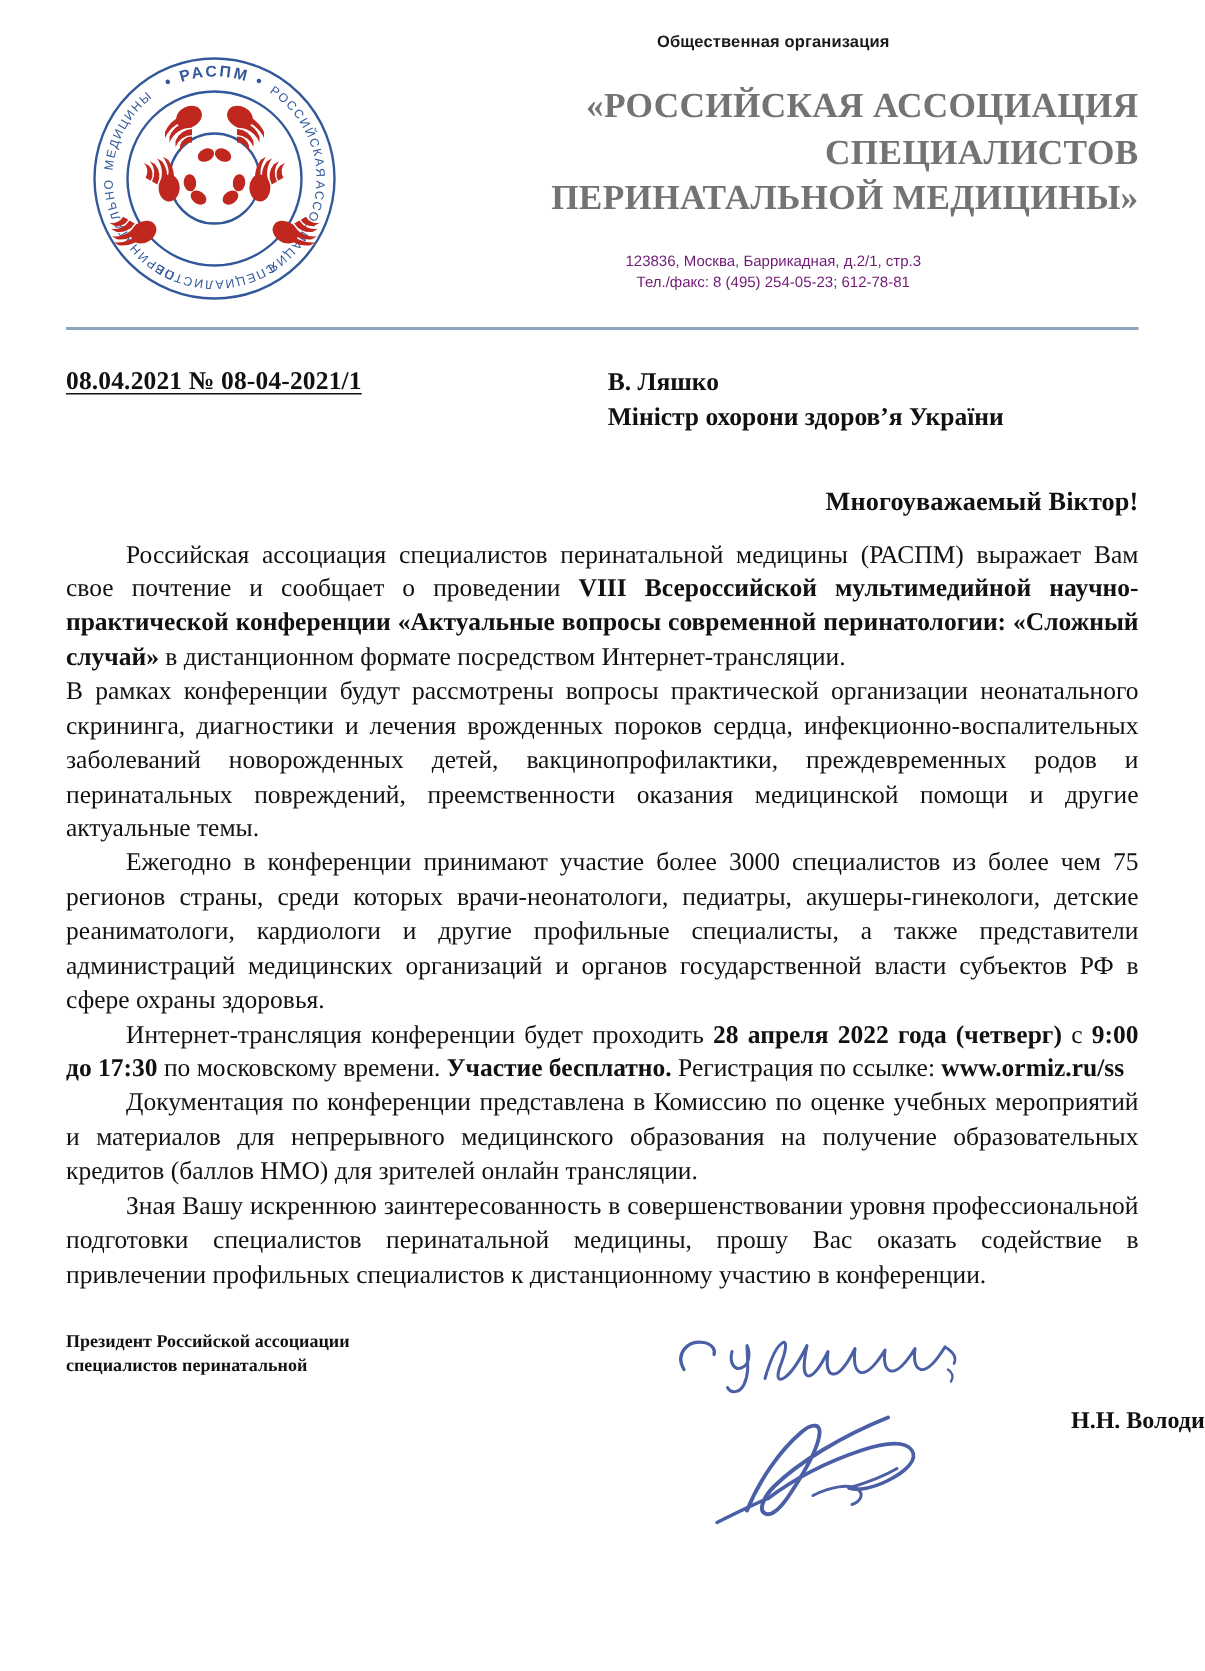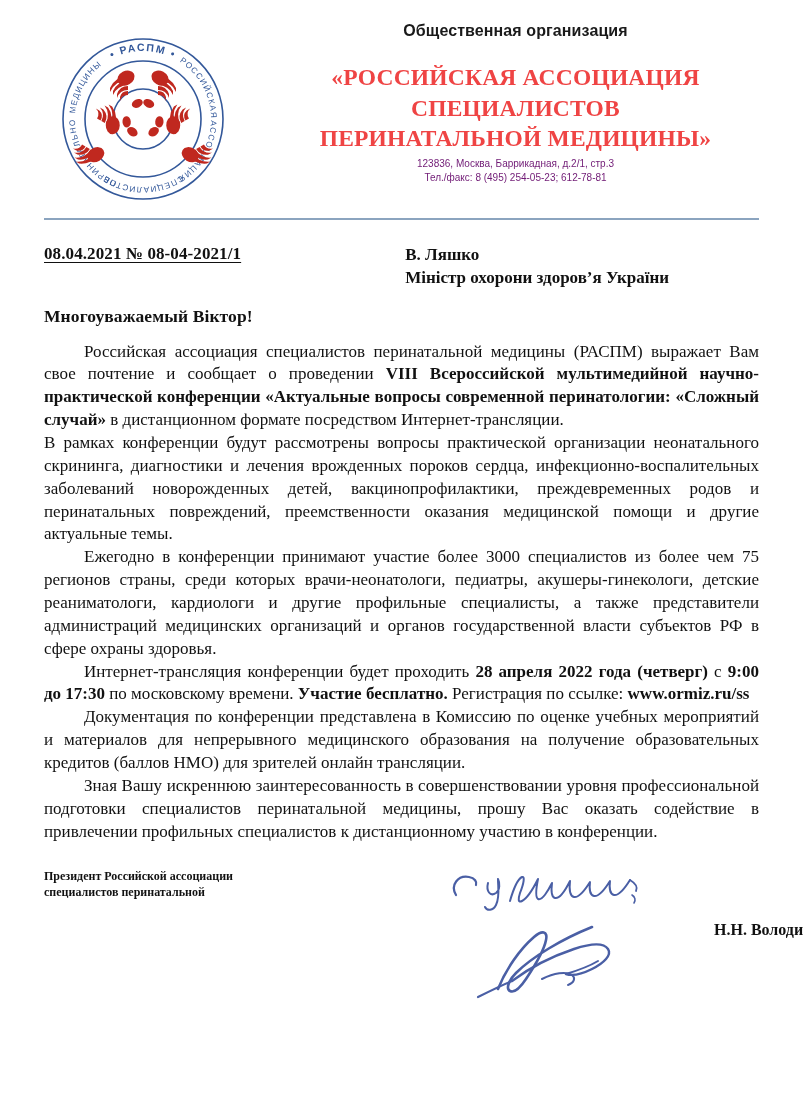--- a/index.html
+++ b/index.html
@@ -41,34 +41,35 @@
 
   .head-text {
     margin-left: 228px;
     padding-top: 22px;
     text-align: center;
   }
 
   .org-kind {
     font-family: "Liberation Sans", "DejaVu Sans", sans-serif;
     font-weight: bold;
-    font-size: 16px;
+    font-size: 11px;
     color: #1a1a1a;
     letter-spacing: .1px;
     margin-bottom: 22px;
   }
 
   .org-name {
     font-family: "Liberation Serif", "DejaVu Serif", serif;
     font-weight: bold;
     font-size: 23.5px;
     line-height: 1.30;
-    color: #ef4444;
+    color: #737373;
     letter-spacing: .2px;
-    margin-bottom: 3px;
+    margin-bottom: 20px;
+    text-align: right;
   }
   .org-name .ln { display: block; white-space: nowrap; }
 
   .org-contact {
     font-family: "Liberation Sans", "DejaVu Sans", sans-serif;
     font-size: 10px;
     line-height: 1.45;
     color: #701a75;
   }
   .org-contact .ln { display: block; }
@@ -101,24 +102,24 @@
     padding-left: 18px;
     box-sizing: border-box;
     font-size: 17px;
     font-weight: bold;
     line-height: 1.34;
   }
   .ref-right .ln { display: block; }
 
   
   .salutation {
-    text-align: left;
+    text-align: right;
     font-size: 17.5px;
     font-weight: bold;
-    margin-top: 16px;
+    margin-top: 34px;
     margin-bottom: 14px;
     letter-spacing: .1px;
   }
 
   
   .body-copy {
     font-size: 17px;
     line-height: 1.345;
     text-align: justify;
     text-justify: inter-word;

